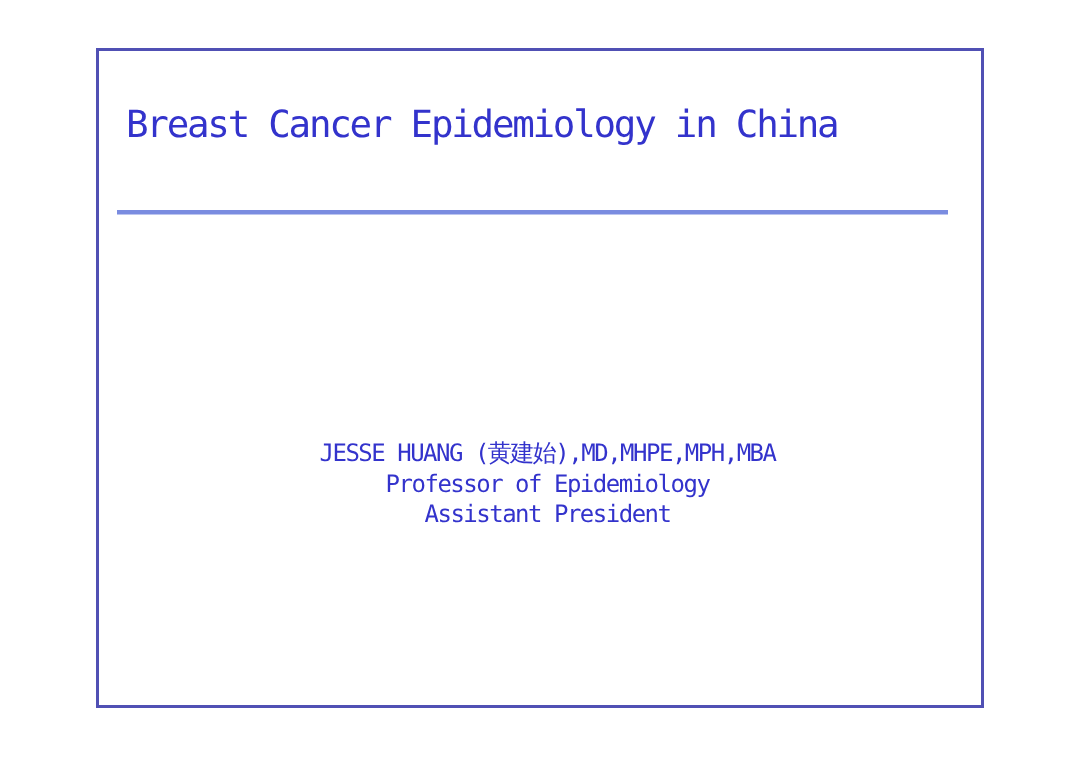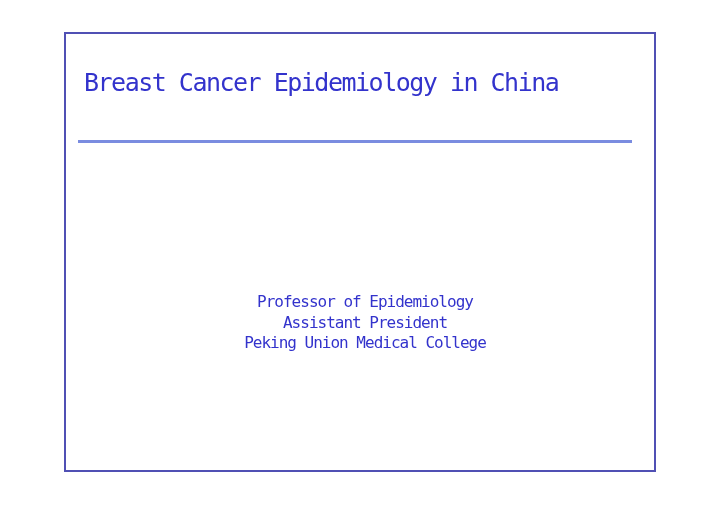--- a/index.html
+++ b/index.html
@@ -63,16 +63,16 @@
 </head>
 <body>
 
 <div class="slide-frame"></div>
 
 <h1 class="slide-title">Breast Cancer Epidemiology in China</h1>
 
 <div class="title-rule"></div>
 
 <div class="author-block">
+  <div>JESSE HUANG (黄建始),MD,MHPE,MPH,MBA</div>
   <div>Professor of Epidemiology</div>
   <div>Assistant President</div>
-  <div>Peking Union Medical College</div>
 </div>
 
 </body></html>

